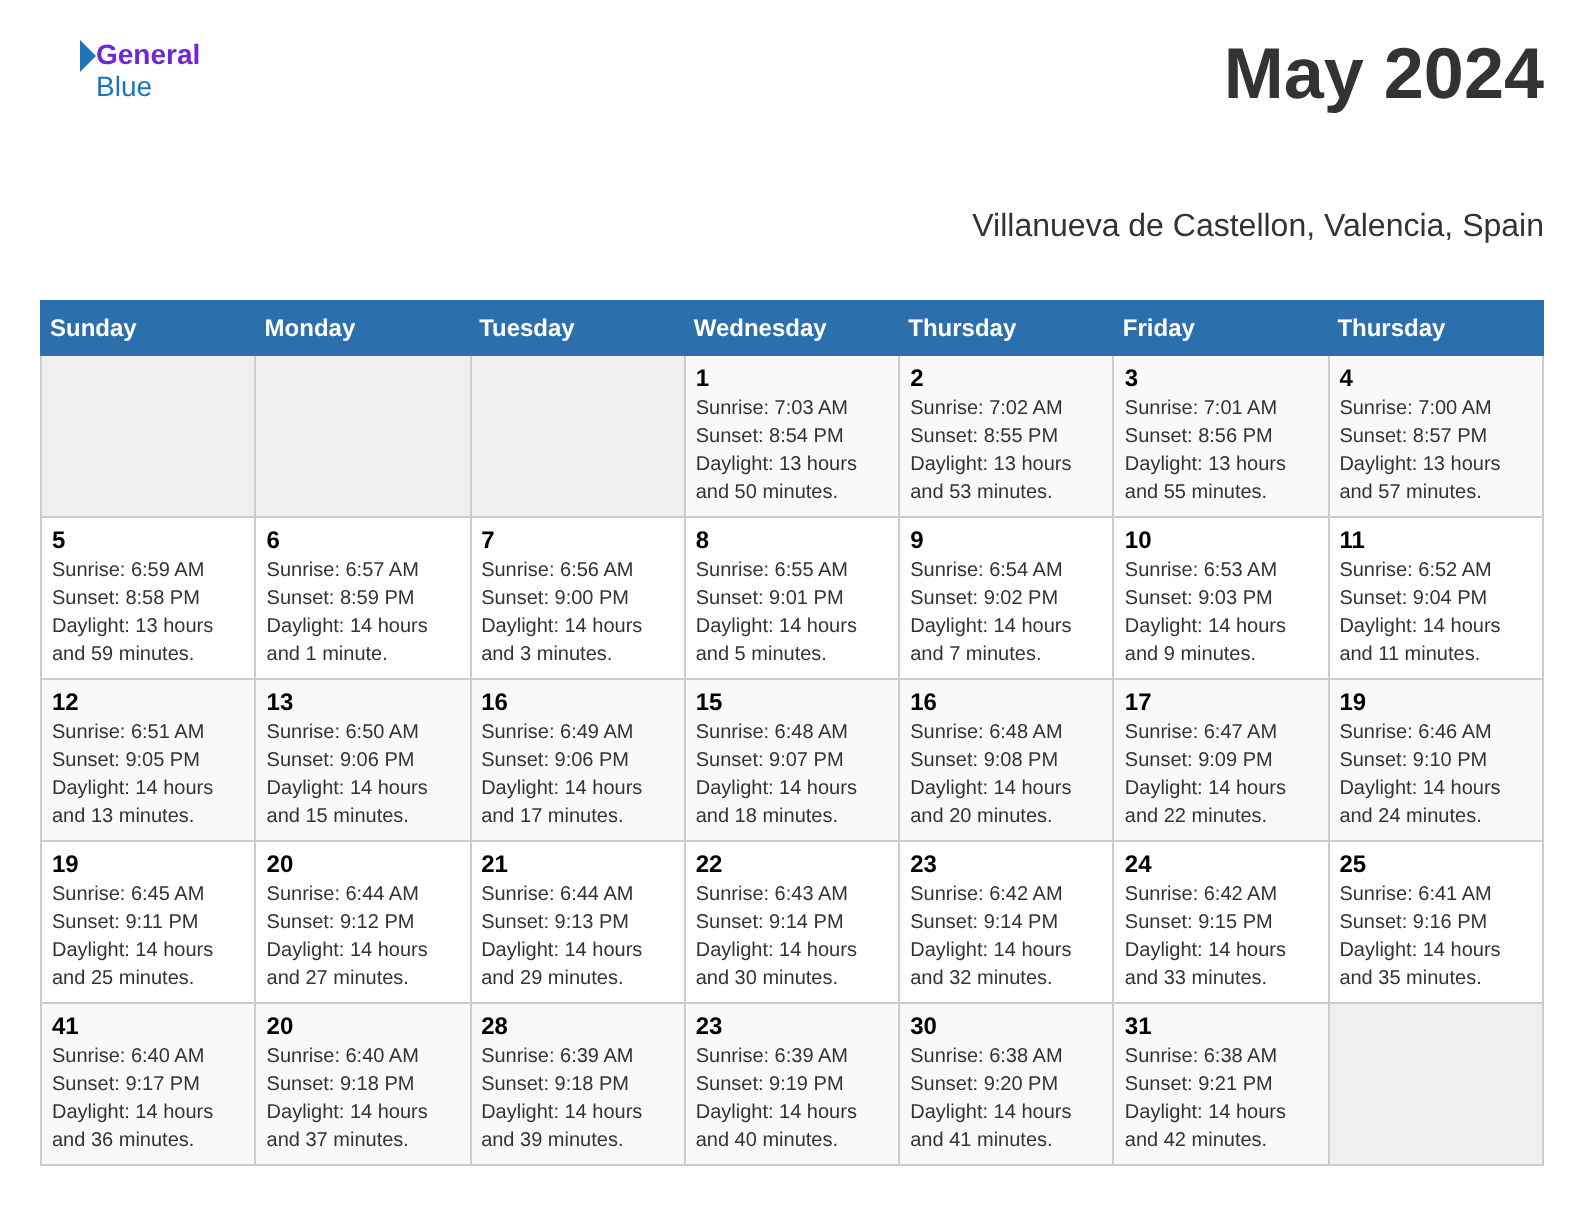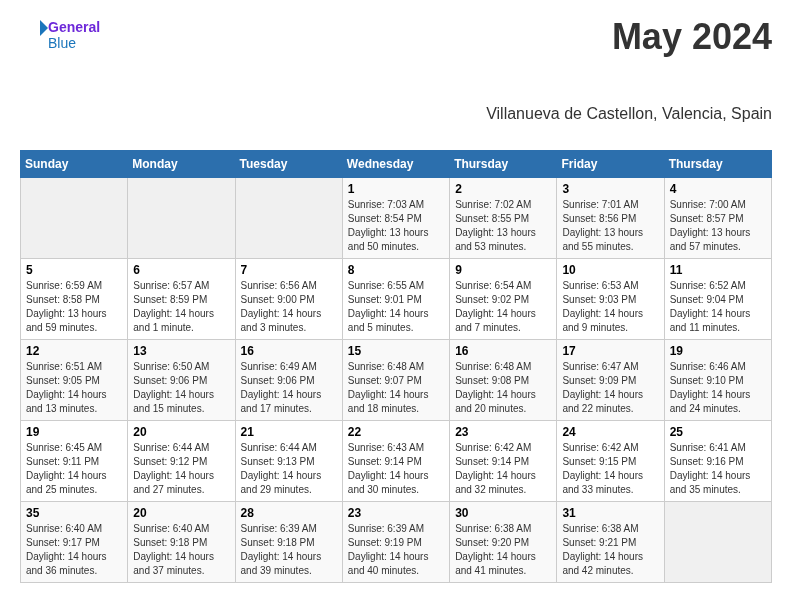--- a/index.html
+++ b/index.html
@@ -214,21 +214,21 @@
         <span class="day-number">24</span>
         <span class="day-detail">Sunrise: 6:42 AM<br>Sunset: 9:15 PM<br>Daylight: 14 hours and 33 minutes.</span>
       </td>
         <td>
         <span class="day-number">25</span>
         <span class="day-detail">Sunrise: 6:41 AM<br>Sunset: 9:16 PM<br>Daylight: 14 hours and 35 minutes.</span>
       </td>
       </tr>
       <tr>
         <td>
-        <span class="day-number">35</span>
+        <span class="day-number">41</span>
         <span class="day-detail">Sunrise: 6:40 AM<br>Sunset: 9:17 PM<br>Daylight: 14 hours and 36 minutes.</span>
       </td>
         <td>
         <span class="day-number">20</span>
         <span class="day-detail">Sunrise: 6:40 AM<br>Sunset: 9:18 PM<br>Daylight: 14 hours and 37 minutes.</span>
       </td>
         <td>
         <span class="day-number">28</span>
         <span class="day-detail">Sunrise: 6:39 AM<br>Sunset: 9:18 PM<br>Daylight: 14 hours and 39 minutes.</span>
       </td>

